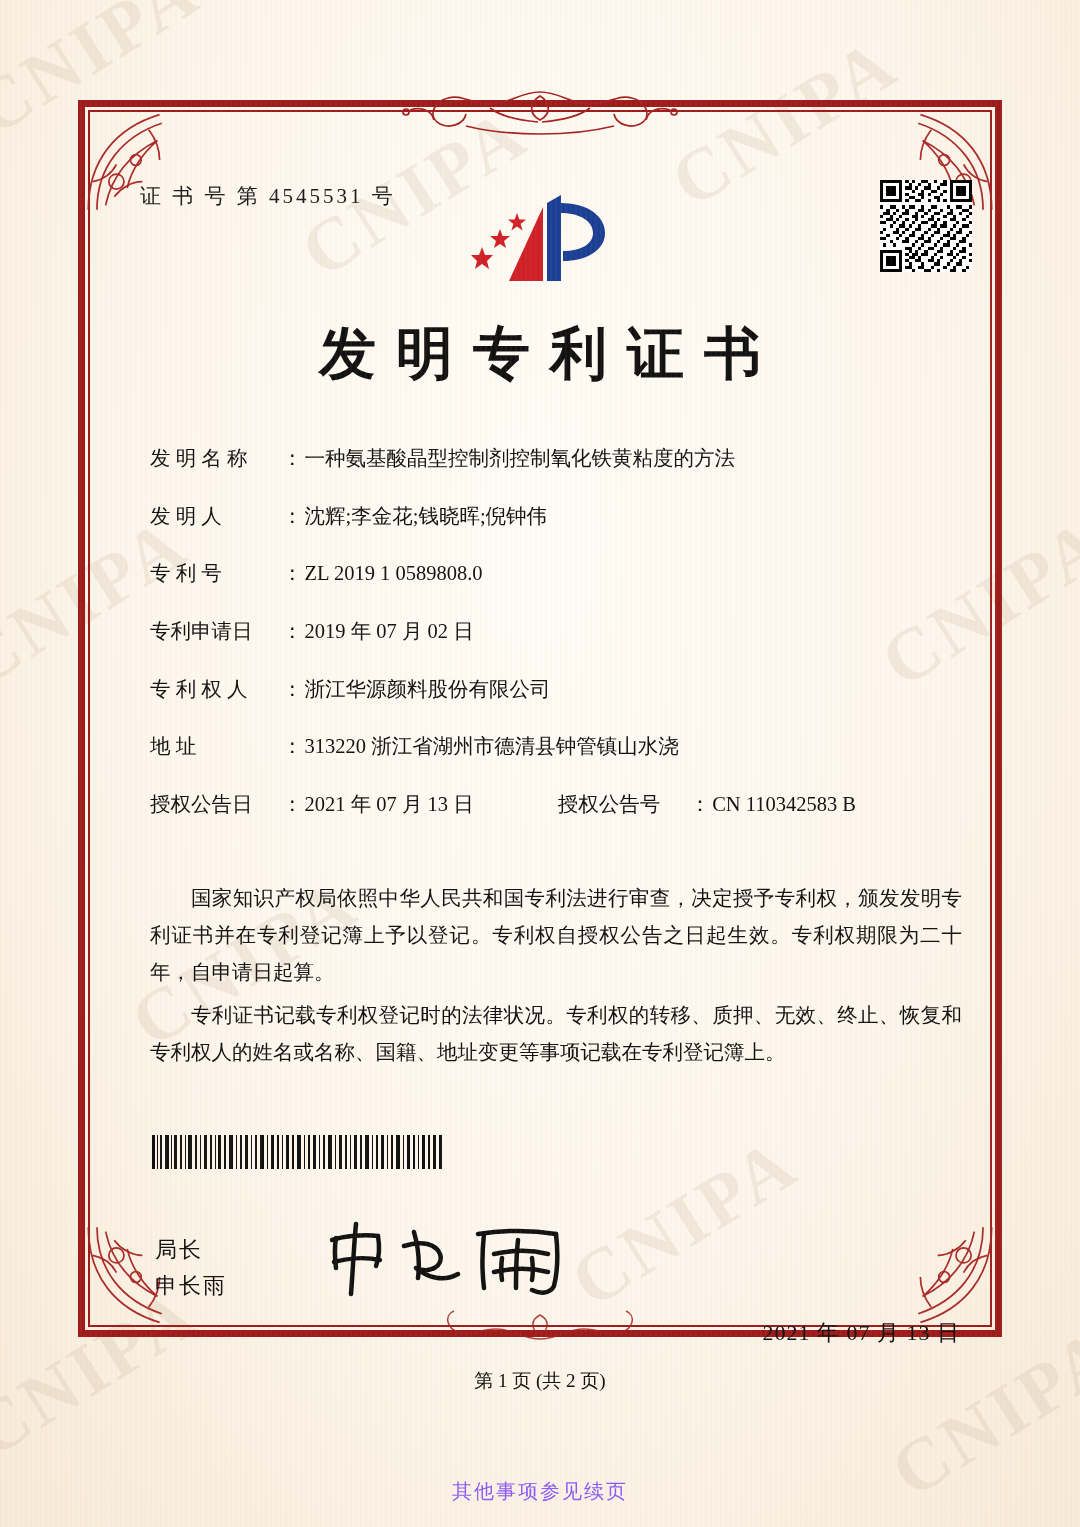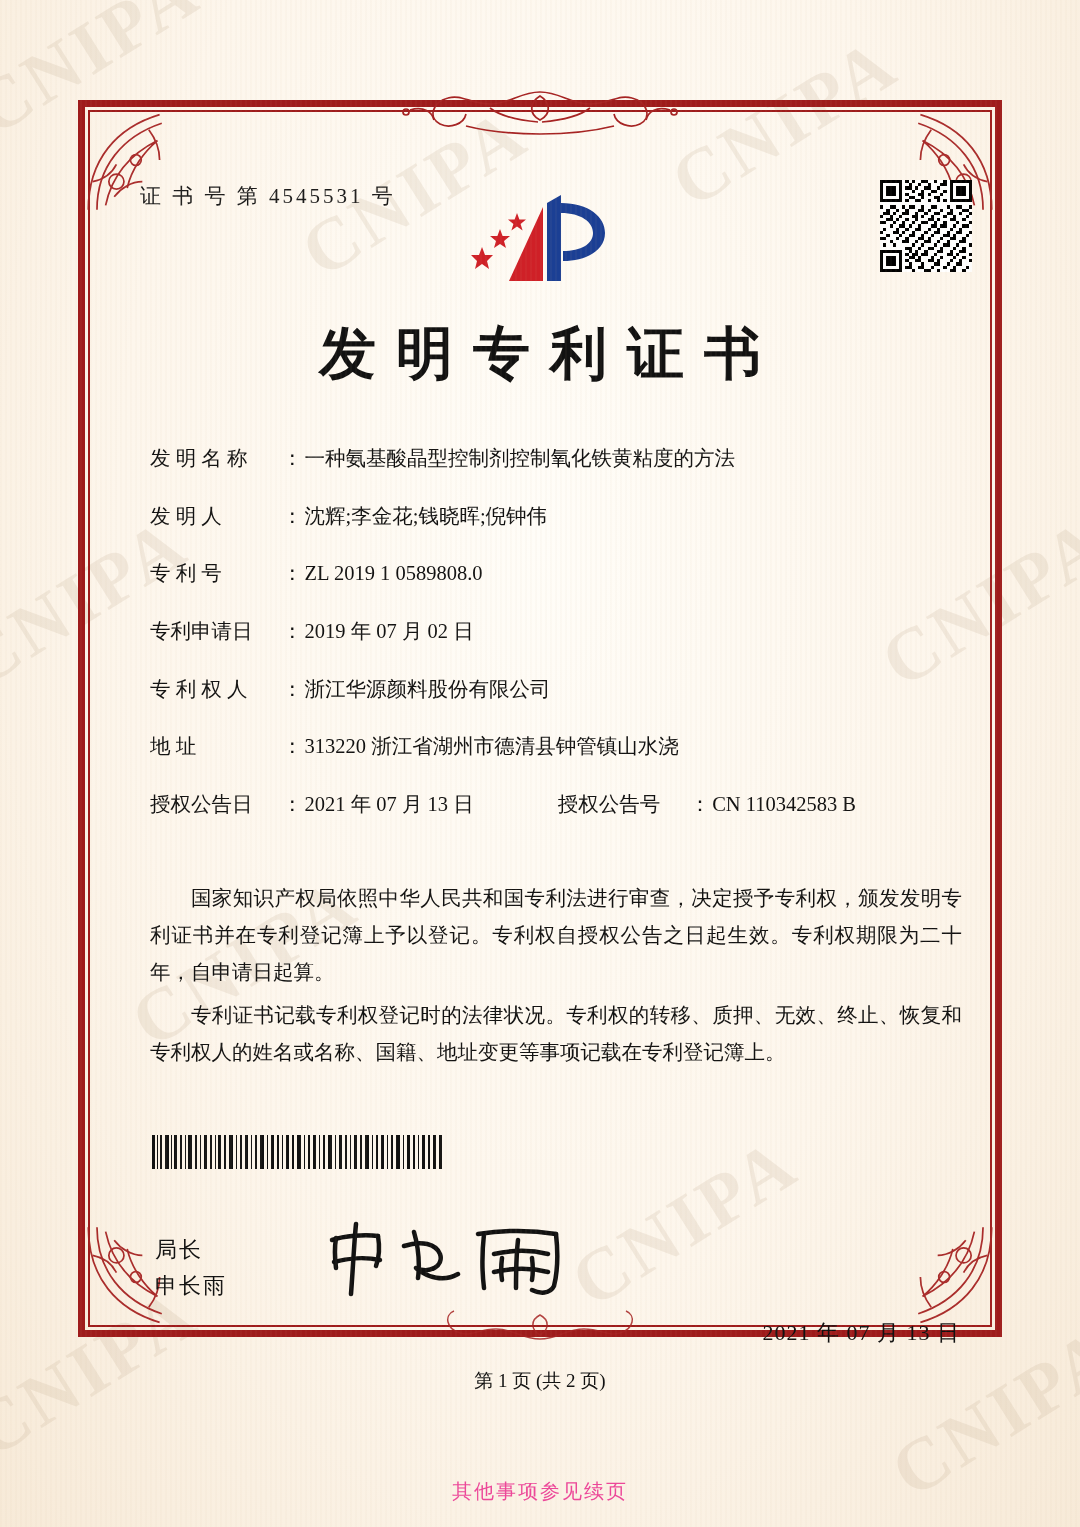--- a/index.html
+++ b/index.html
@@ -215,21 +215,21 @@
     font-size: 19px;
     color: #111;
   }
 
   .footer-note {
     position: absolute;
     left: 0; right: 0; top: 1478px;
     text-align: center;
     font-size: 20px;
     letter-spacing: 2px;
-    color: #ec4899;
+    color: #8b5cf6;
   }
 </style>
 </head>
 <body>
 
 <div id="certificate">
 
   <div class="watermark wm1">CNIPA</div>
   <div class="watermark wm2">CNIPA</div>
   <div class="watermark wm3">CNIPA</div>

